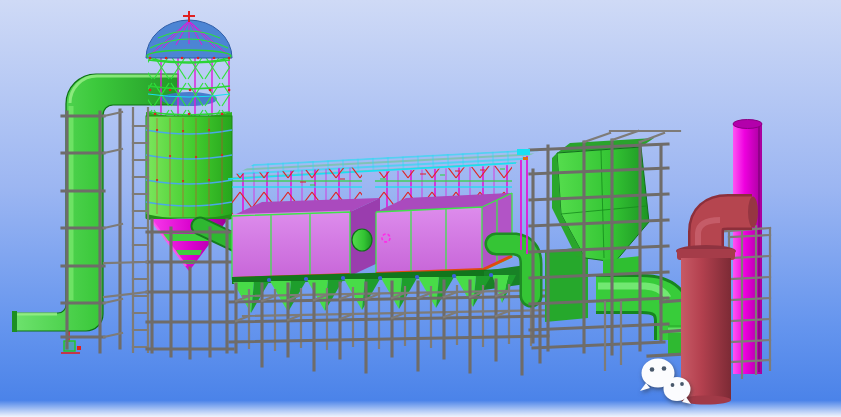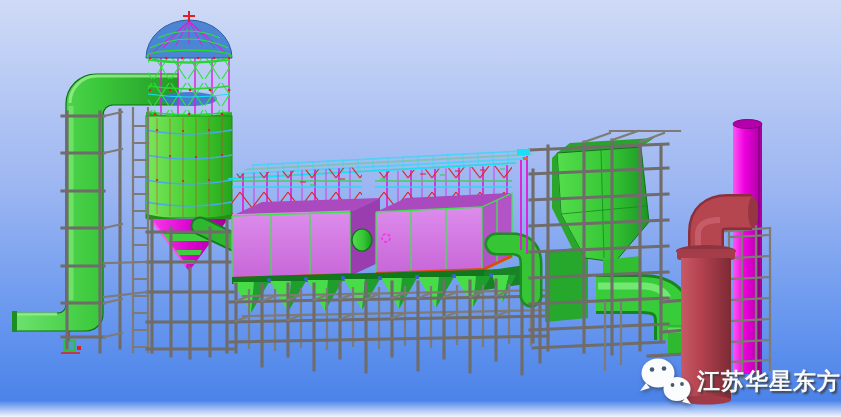--- a/index.html
+++ b/index.html
@@ -263,15 +263,14 @@
   <svg class="wm-icon" width="60" height="56" viewBox="0 0 60 56">
     <ellipse cx="24" cy="20" rx="16.5" ry="14.5" fill="#fbfcfe"></ellipse>
     <path d="M12 30 l-6 8 l10 -3 z" fill="#fbfcfe"></path>
     <circle cx="18" cy="16.5" r="2.3" fill="#48586b"></circle>
     <circle cx="30" cy="15.5" r="2.3" fill="#48586b"></circle>
     <ellipse cx="43" cy="36" rx="13.5" ry="12" fill="#fbfcfe"></ellipse>
     <path d="M52 44 l5 7 l-9 -2 z" fill="#fbfcfe"></path>
     <circle cx="38.5" cy="32" r="1.9" fill="#48586b"></circle>
     <circle cx="48" cy="31" r="1.9" fill="#48586b"></circle>
   </svg>
-  <span class="wm-text">江苏华星东方</span>
 </div>
 </div>
 
 </body></html>

